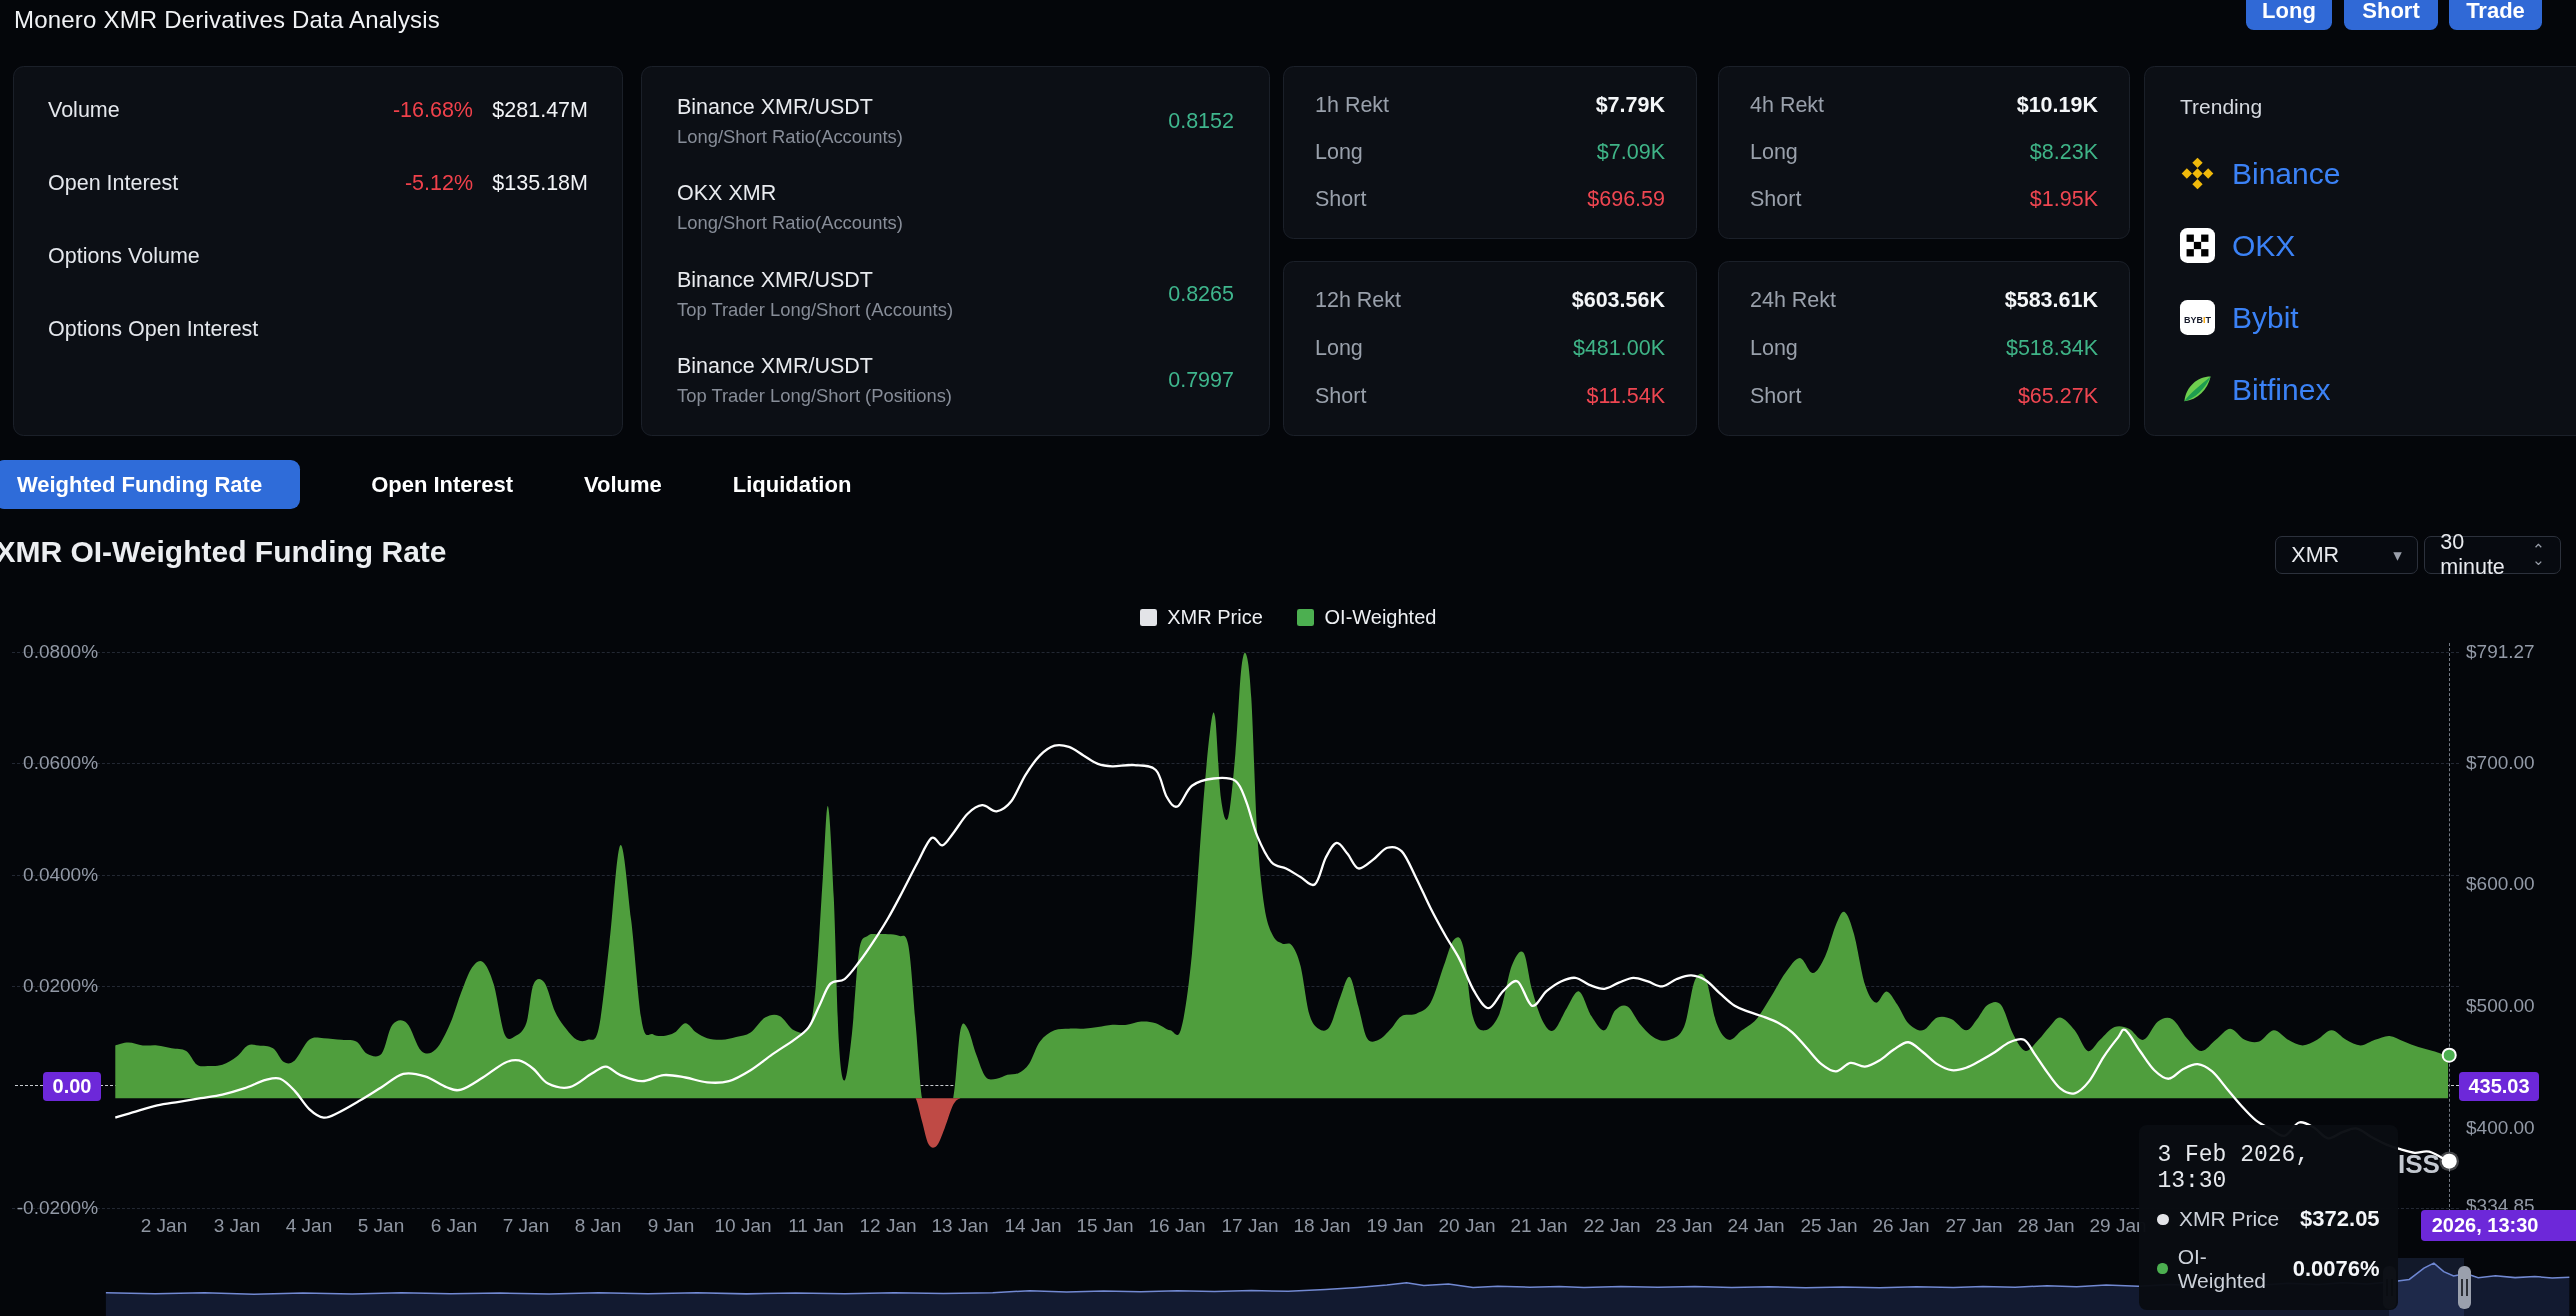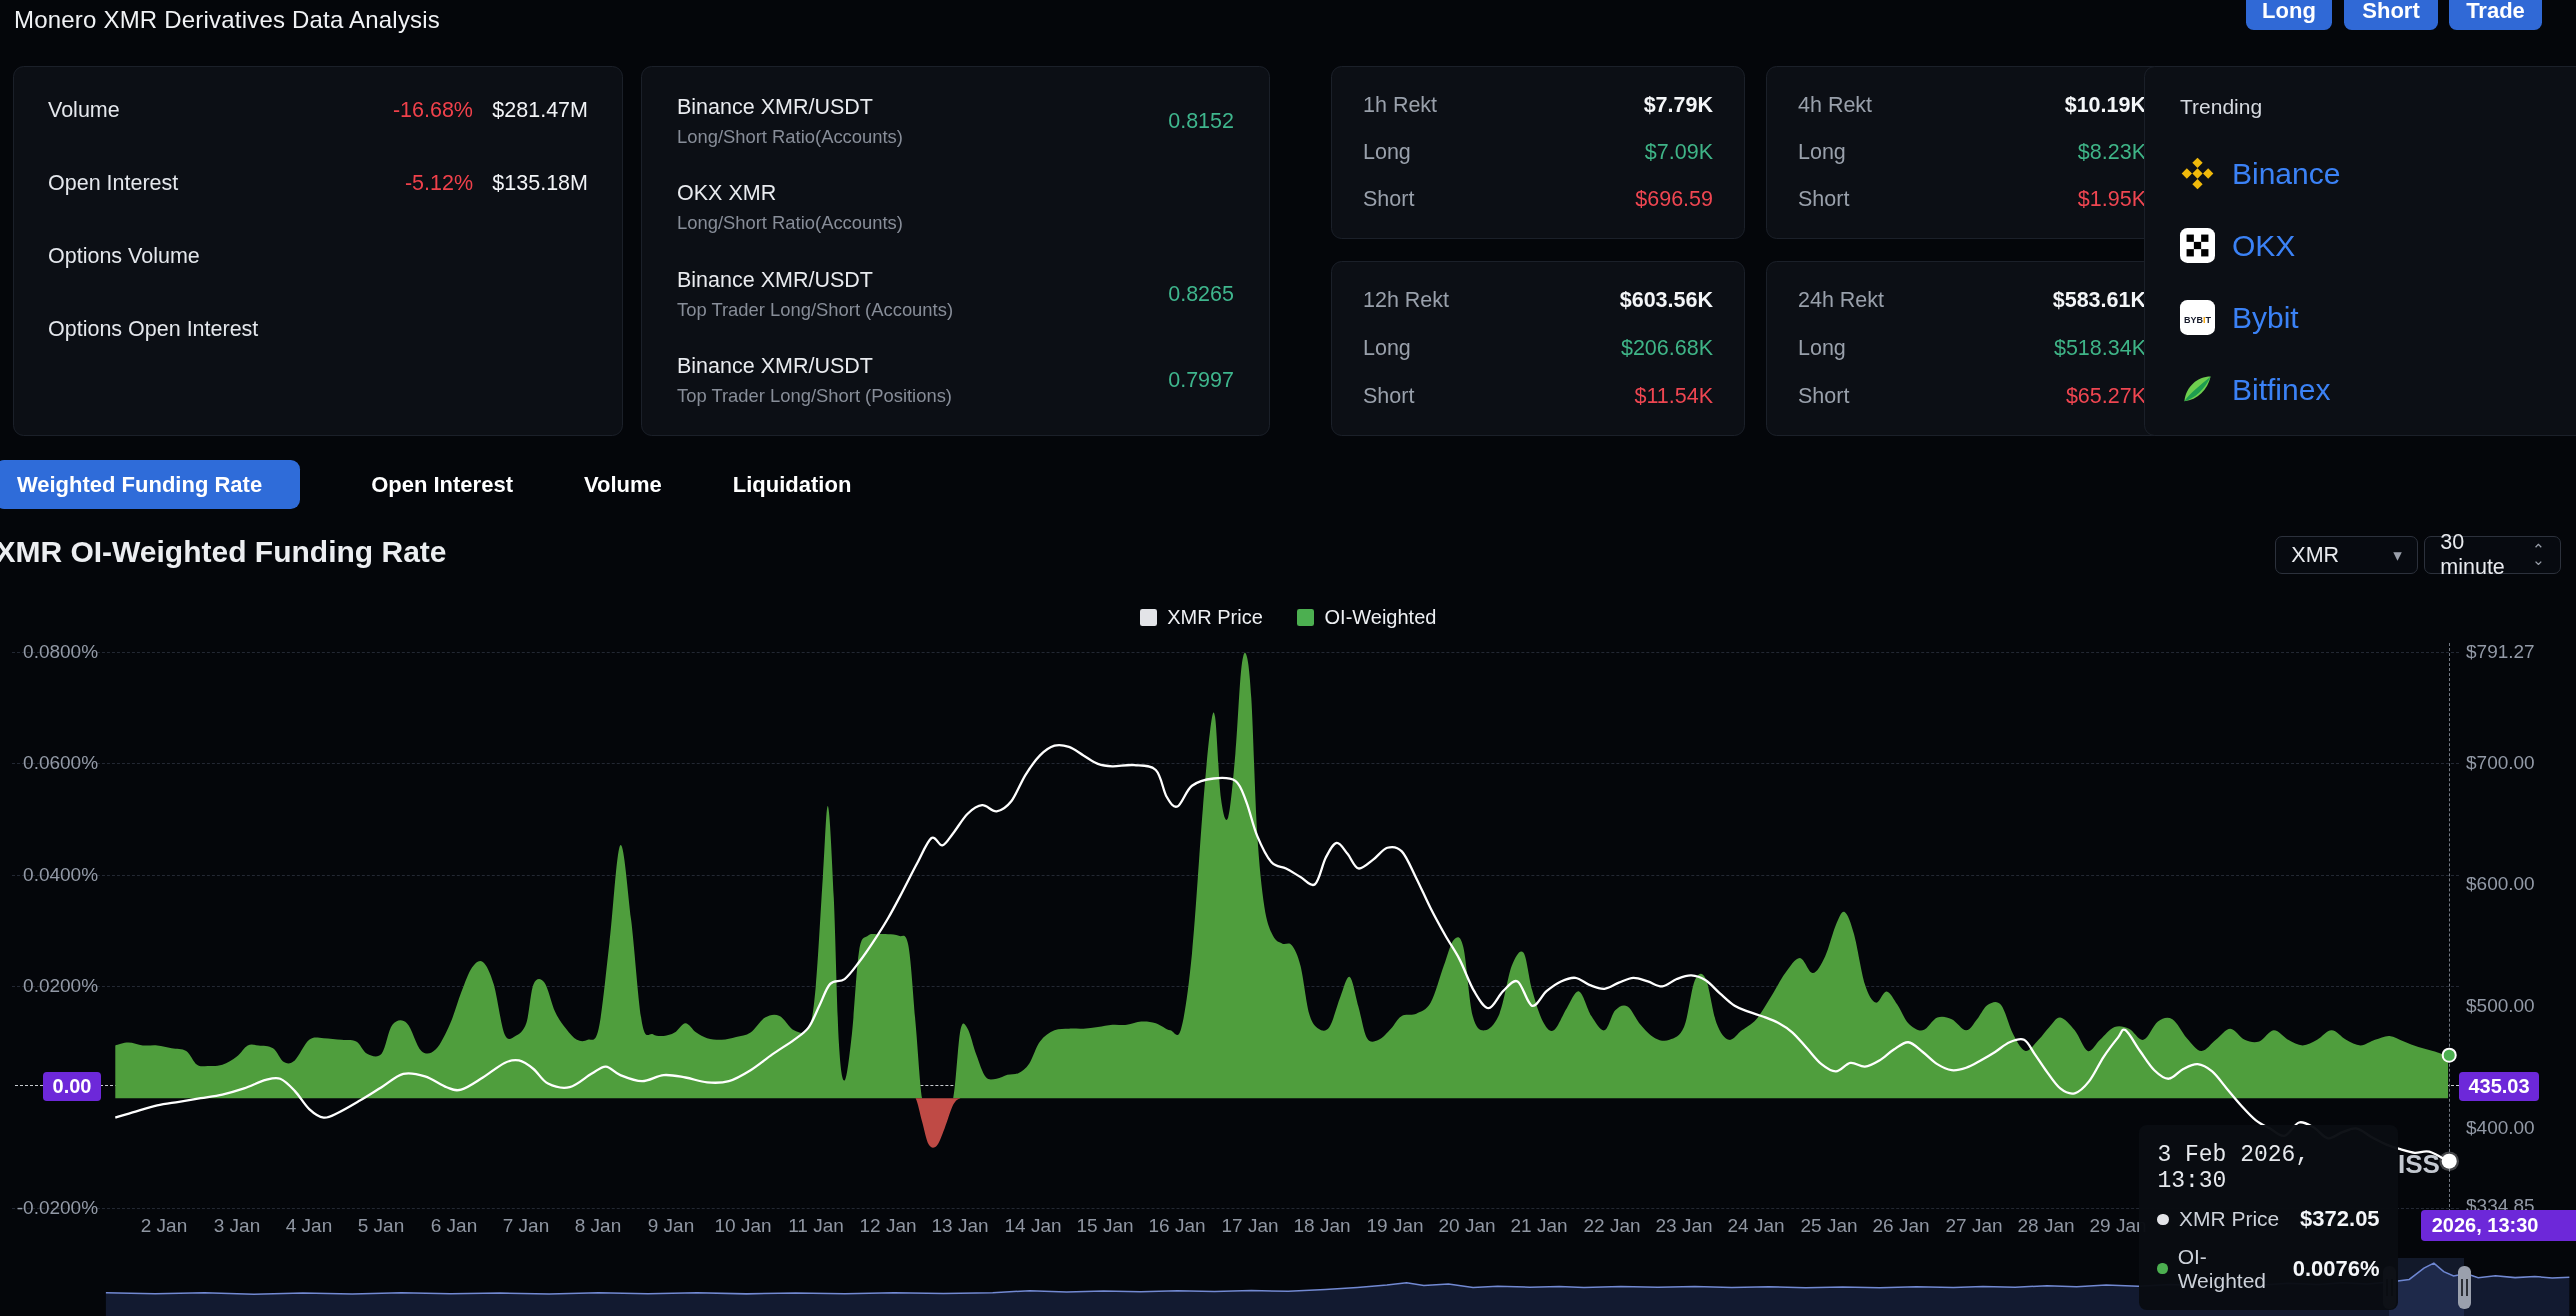--- a/index.html
+++ b/index.html
@@ -20,21 +20,21 @@
   .srow{display:flex;align-items:center;}
   .slabel{flex:1;font-size:21.5px;color:#e4e7ec;}
   .schange{width:130px;text-align:right;font-size:21.5px;color:#f0414b;}
   .svalue{width:115px;text-align:right;font-size:21.5px;color:#f2f4f7;}
   .ls{left:641px;top:66px;width:629px;height:370px;padding:28px 35px;display:flex;flex-direction:column;justify-content:space-between;}
   .lsrow{display:flex;align-items:center;}
   .lst{font-size:21.5px;color:#e9ebef;}
   .lss{font-size:18.4px;color:#878d98;margin-top:6.1px;}
   .lss:empty{display:none;}
   .lsv{margin-left:auto;font-size:21.5px;color:#3fb68d;}
-  .rekt{padding:26px 31px;display:flex;flex-direction:column;justify-content:space-between;margin-left:48px;}
+  .rekt{padding:26px 31px;display:flex;flex-direction:column;justify-content:space-between;}
   .rrow{display:flex;align-items:center;font-size:21.5px;}
   .rlabel{color:#99a0ab;}
   .rtotal{margin-left:auto;color:#f4f6f8;font-weight:700;}
   .rlong{margin-left:auto;color:#3fb487;}
   .rshort{margin-left:auto;color:#ef4651;}
   .trending{left:2144px;top:66px;width:446px;height:370px;padding:28px 35px;display:flex;flex-direction:column;justify-content:space-between;}
   .tr-title{font-size:21px;color:#d6dae0;}
   .tr-item{display:flex;align-items:center;gap:17px;cursor:pointer;}
   .tr-name{font-size:30px;font-weight:400;color:#3b82f6;}
   .tr-ico{width:35px;height:35px;flex:0 0 35px;}
@@ -177,21 +177,21 @@
       <span class="rshort">$1.95K</span>
     </div>
 </section>
 <section class="abs panel rekt" style="left:1283px;top:261px;width:414px;height:175px;">
   <div class="rrow">
       <span class="rlabel">12h Rekt</span>
       <span class="rtotal">$603.56K</span>
     </div>
   <div class="rrow">
       <span class="rlabel">Long</span>
-      <span class="rlong">$206.68K</span>
+      <span class="rlong">$481.00K</span>
     </div>
   <div class="rrow">
       <span class="rlabel">Short</span>
       <span class="rshort">$11.54K</span>
     </div>
 </section>
 <section class="abs panel rekt" style="left:1718px;top:261px;width:412px;height:175px;">
   <div class="rrow">
       <span class="rlabel">24h Rekt</span>
       <span class="rtotal">$583.61K</span>

